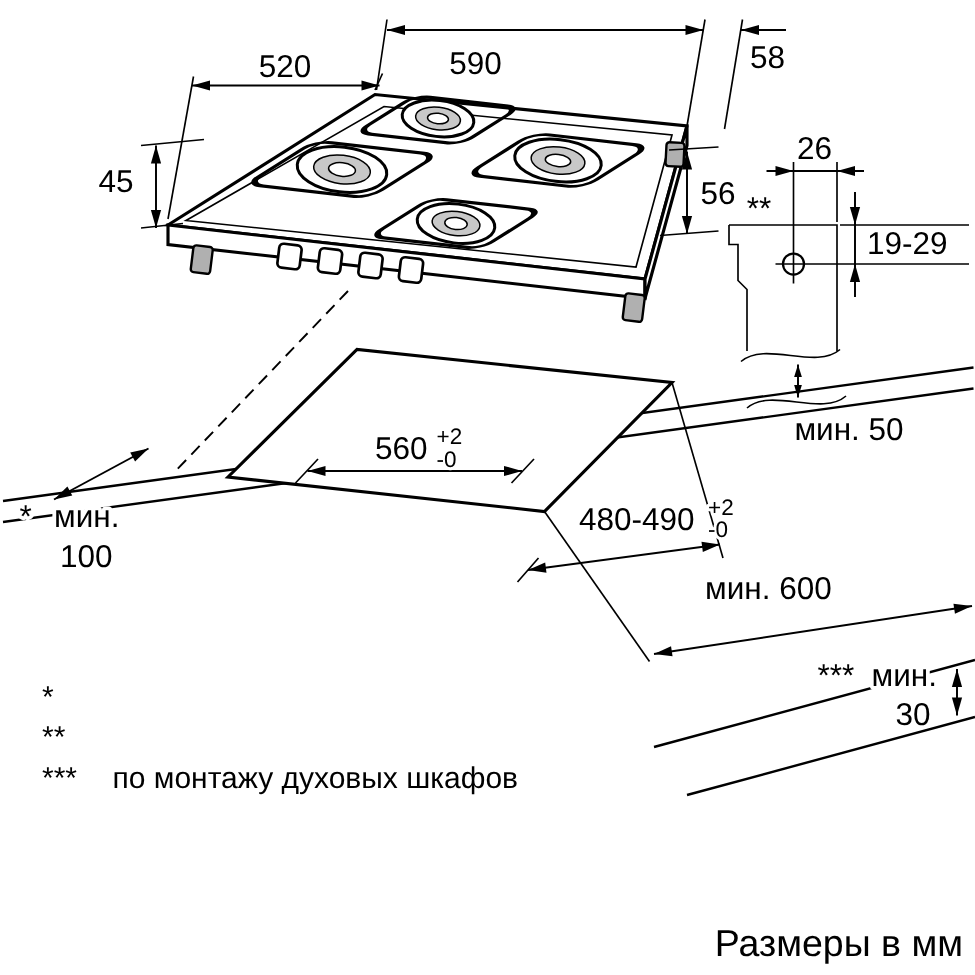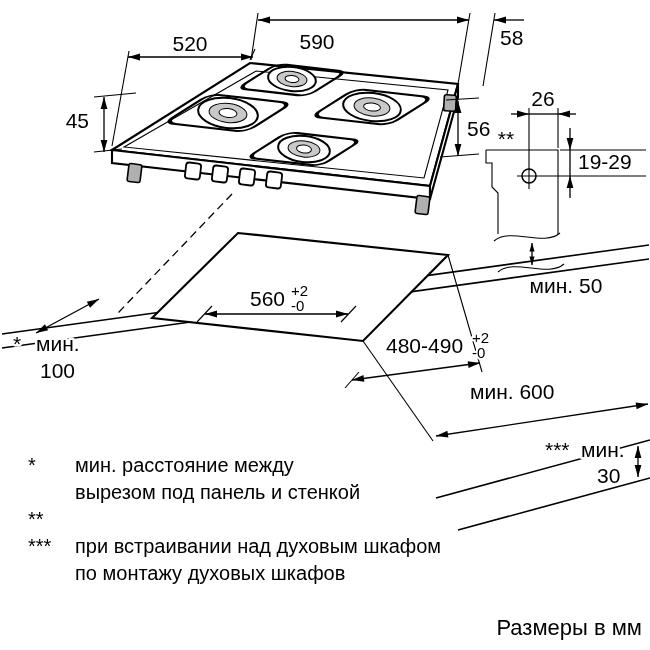--- a/index.html
+++ b/index.html
@@ -12,21 +12,21 @@
   .lbl-sm{font-size:15px;stroke-width:4px;}
   .outline{fill:#fff;stroke:#000;stroke-width:2.1;}
   .thin{fill:none;stroke:#000;stroke-width:1.1;}
   .dim{fill:none;stroke:#000;stroke-width:1.3;}
   .ext{fill:none;stroke:#000;stroke-width:1.1;}
   .grate{fill:none;stroke:#000;stroke-width:3.4;}
   .top-edge{fill:none;stroke:#000;stroke-width:1.6;}
   .footnotes{position:absolute;left:28px;top:452px;font-size:20px;line-height:27px;}
   .fn-row{display:flex;}
   .fn-marker{width:47px;flex:none;}
-  .units{position:absolute;right:8px;top:615px;font-size:22px;}
+  .units{position:absolute;right:8px;top:615px;font-size:25px;}
 </style>
 </head>
 <body>
 
 <div class="page">
 
 <svg width="650" height="650" viewBox="0 0 650 650">
   <defs>
     <marker id="arr" orient="auto-start-reverse" markerUnits="userSpaceOnUse" markerWidth="14" markerHeight="10" refX="13" refY="5">
       <path d="M13,5 L1,1.6 L1,8.4 Z" fill="#000"></path>
@@ -207,32 +207,27 @@
   <text class="lbl" x="40" y="378">100</text>
 
   <text class="lbl" x="545" y="457">***</text>
   <text class="lbl" x="581" y="457">мин.</text>
   <text class="lbl" x="597" y="483">30</text>
 </svg>
 
 <div class="footnotes">
   <div class="fn-row">
     <div class="fn-marker">*</div>
-    <div class="fn-text">
-      <div>мин. расстояние между</div>
-      <div>вырезом под панель и стенкой</div>
-    </div>
   </div>
   <div class="fn-row">
     <div class="fn-marker">**</div>
   </div>
   <div class="fn-row">
     <div class="fn-marker">***</div>
     <div class="fn-text">
-      <div>при встраивании над духовым шкафом</div>
       <div>по монтажу духовых шкафов</div>
     </div>
   </div>
 </div>
 
 <div class="units">Размеры в мм</div>
 
 </div>
 
 </body></html>

